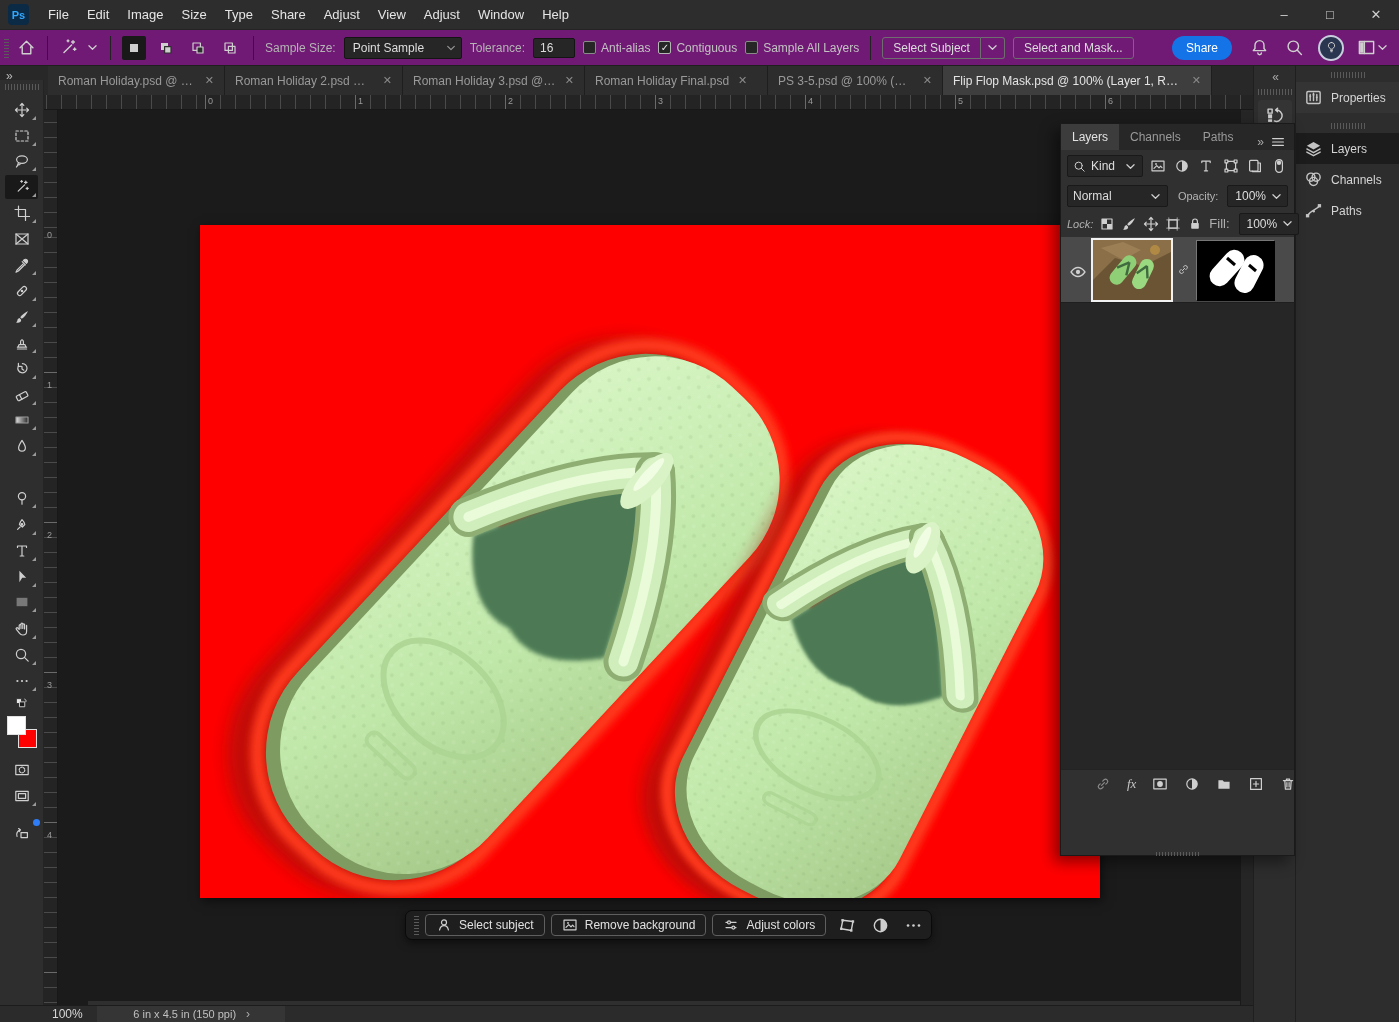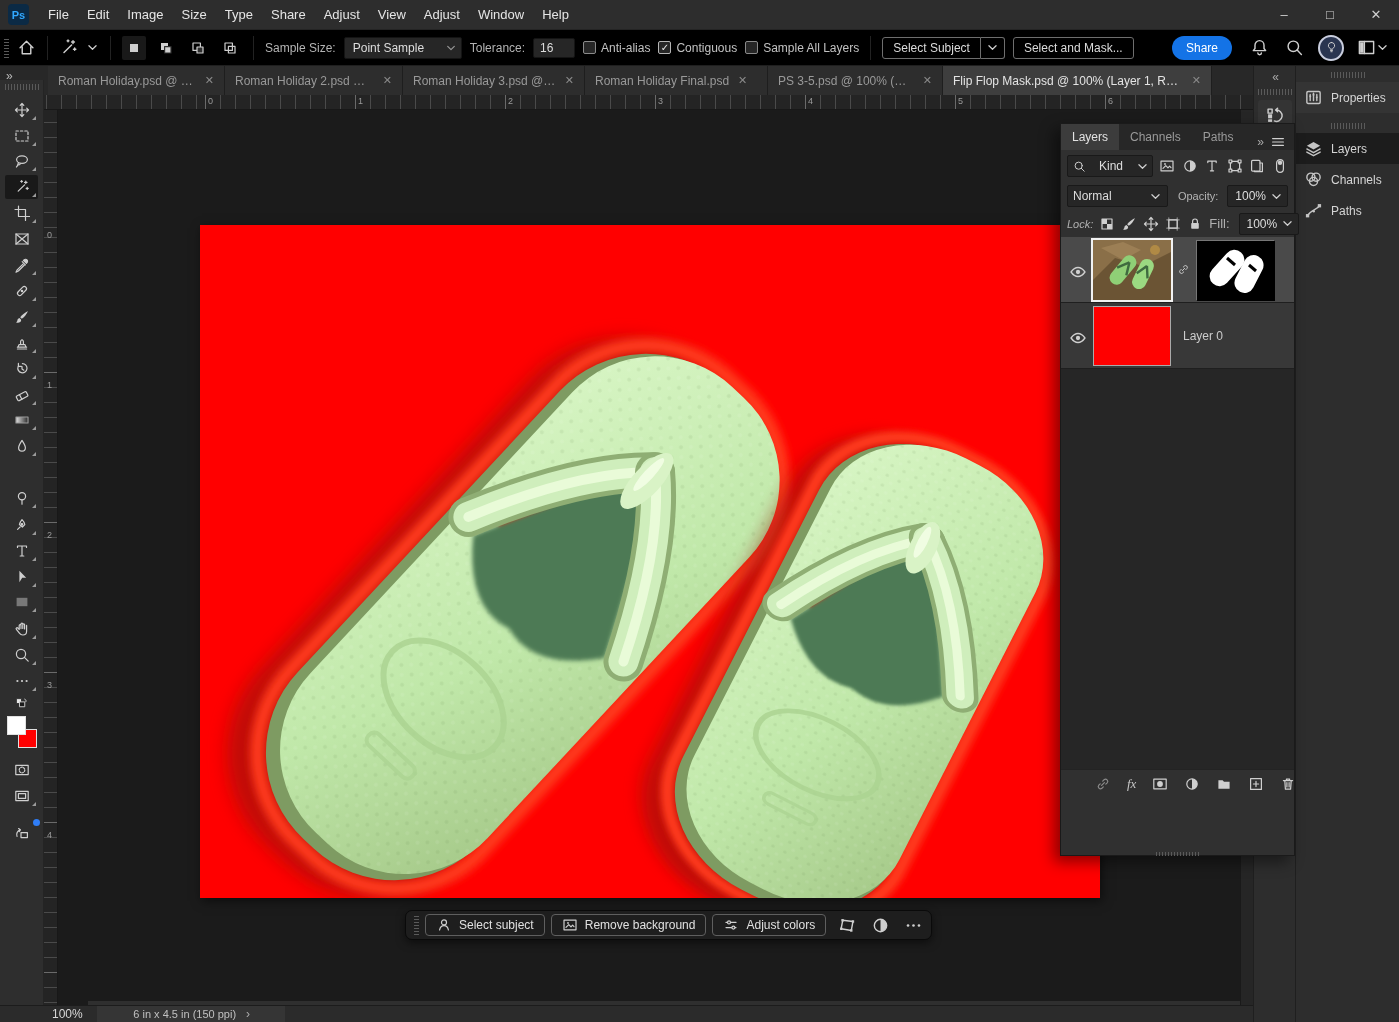--- a/index.html
+++ b/index.html
@@ -18,21 +18,21 @@
 
   
   #titlebar{left:0;top:0;width:1399px;height:30px;background:#2d2d2d;border-bottom:1px solid #242424;display:flex;align-items:center;}
   #ps-logo{width:21px;height:21px;margin:0 10px 0 8px;border-radius:4px;background:#0b2a45;color:#31a8ff;
            font-size:11px;font-weight:bold;display:flex;align-items:center;justify-content:center;}
   .menu-item{padding:0 9px;font-size:13px;color:#e5e5e5;line-height:30px;cursor:default;}
   #win-controls{margin-left:auto;display:flex;}
   .winbtn{width:46px;height:30px;display:flex;align-items:center;justify-content:center;color:#d0d0d0;font-size:13px;}
 
   
-  #optionsbar{left:0;top:30px;width:1399px;height:36px;background:#000000;border-bottom:1px solid #1f1f1f;
+  #optionsbar{left:0;top:30px;width:1399px;height:36px;background:#701a75;border-bottom:1px solid #1f1f1f;
               display:flex;align-items:center;gap:8px;padding:0 10px 0 4px;}
   .sep{width:1px;height:24px;background:#222;margin:0 3px;}
   .opt-label{color:#b4b4b4;white-space:nowrap;}
   .select{height:22px;background:#262626;border:1px solid #141414;border-radius:2px;display:flex;align-items:center;
           padding:0 4px 0 8px;color:#ddd;gap:6px;}
   .select .chev{color:#9a9a9a;width:12px;height:12px;}
   .tfield{height:20px;background:#262626;border:1px solid #141414;border-radius:2px;color:#ddd;
           font-family:"Liberation Sans",sans-serif;font-size:12px;padding:0 6px;width:42px;}
   .cb{display:flex;align-items:center;gap:5px;white-space:nowrap;color:#c2c2c2;}
   .cb .box{width:13px;height:13px;border:1px solid #8a8a8a;border-radius:2px;background:#262626;display:flex;
@@ -107,21 +107,21 @@
   #layers-panel{left:1060px;top:123px;width:235px;height:733px;background:#303030;border:1px solid #1a1a1a;
                 box-shadow:-6px 6px 14px rgba(0,0,0,.45);}
   #lp-tabs{height:26px;background:#272727;display:flex;align-items:flex-end;}
   .lp-tab{height:26px;display:flex;align-items:center;padding:0 11px;color:#9a9a9a;}
   .lp-tab.active{background:#3c3c3c;color:#e2e2e2;}
   #lp-tabicons{margin-left:auto;display:flex;align-items:center;gap:8px;padding-right:8px;color:#bbb;}
   .lp-row{display:flex;align-items:center;padding:0 6px;gap:6px;}
   #lp-filter{height:32px;}
   #lp-blend{height:28px;}
   #lp-lock{height:27px;color:#b0b0b0;}
-  .mini-select{height:22px;background:#262626;border:1px solid #191919;border-radius:2px;display:flex;align-items:center;gap:13px;padding:8px 5px;color:#ddd;}
+  .mini-select{height:22px;background:#262626;border:1px solid #191919;border-radius:2px;display:flex;align-items:center;gap:5px;padding:8px 5px;color:#ddd;}
   .val-box{height:22px;background:#262626;border:1px solid #191919;border-radius:2px;display:flex;align-items:center;gap:4px;padding:0 4px 0 7px;color:#ddd;margin-left:3px;}
   .lp-iconbtn{width:21px;height:20px;display:flex;align-items:center;justify-content:center;color:#c6c6c6;}
   #lp-list{height:532px;background:#262626;overflow:hidden;}
   .layer-row{height:66px;display:flex;align-items:center;gap:6px;padding:0 8px;border-bottom:1px solid #1f1f1f;}
   .layer-row.selected{background:#4a4a4a;}
   .layer-row.normal{background:#383838;}
   .thumb{width:78px;height:60px;background:#000;flex:0 0 auto;position:relative;}
   .thumb.selborder{outline:2px solid #f2f2f2;outline-offset:0;}
   .thumb.grayborder{border:1px solid #777;}
   .eye{width:18px;height:14px;color:#cfcfcf;flex:0 0 auto;}
@@ -931,28 +931,20 @@
                 <rect x="-10" y="-21" width="20" height="42" rx="10" fill="#fff"></rect>
               </g>
             <g transform="translate(52,33) rotate(27)">
                 <rect x="-10" y="-20" width="20" height="40" rx="10" fill="#fff"></rect>
               </g>
             <path d="M30 17 l8 7" stroke="#000" stroke-width="3"></path>
             <path d="M52 24 l7 6" stroke="#000" stroke-width="3"></path>
           </svg>
         </div>
       </div>
-      <div class="layer-row normal">
-        <span class="eye"><svg viewBox="0 0 16 16" fill="none" stroke="currentColor" stroke-width="1.2" stroke-linecap="round" stroke-linejoin="round">
-              <path d="M1.8 8c1.9-2.7 4.1-4 6.2-4s4.3 1.3 6.2 4c-1.9 2.7-4.1 4-6.2 4S3.7 10.7 1.8 8z"></path>
-              <circle cx="8" cy="8" r="1.9" fill="currentColor" stroke="none"></circle>
-            </svg></span>
-        <div class="thumb" style="border:1px solid #aaa;background:#ff0000;"></div>
-        <span class="layer-name" style="margin-left:6px;">Layer 0</span>
-      </div>
     </div>
     <div id="lp-bottom">
       <span class="ic" style="color:#8a8a8a;">
           <svg viewBox="0 0 16 16" fill="none" stroke="currentColor" stroke-width="1.2" stroke-linecap="round" stroke-linejoin="round">
             <path d="M6.6 9.4l2.8-2.8M5.2 7.8L3.8 9.2a2.2 2.2 0 003.1 3.1L8.3 10.9M7.7 5.1l1.4-1.4a2.2 2.2 0 013.1 3.1L10.8 8.2"></path>
           </svg>
         </span>
       <span class="fx-txt">fx</span>
       <span class="ic">
           <svg viewBox="0 0 16 16" fill="none" stroke="currentColor" stroke-width="1.2" stroke-linecap="round" stroke-linejoin="round">

